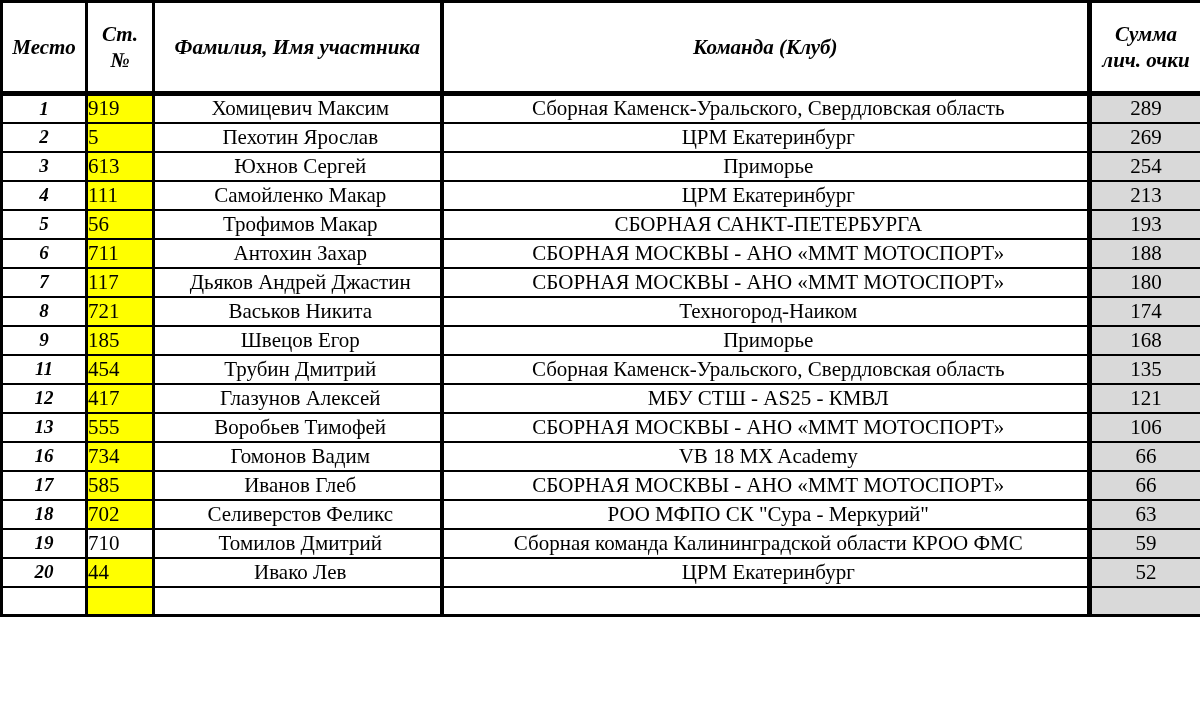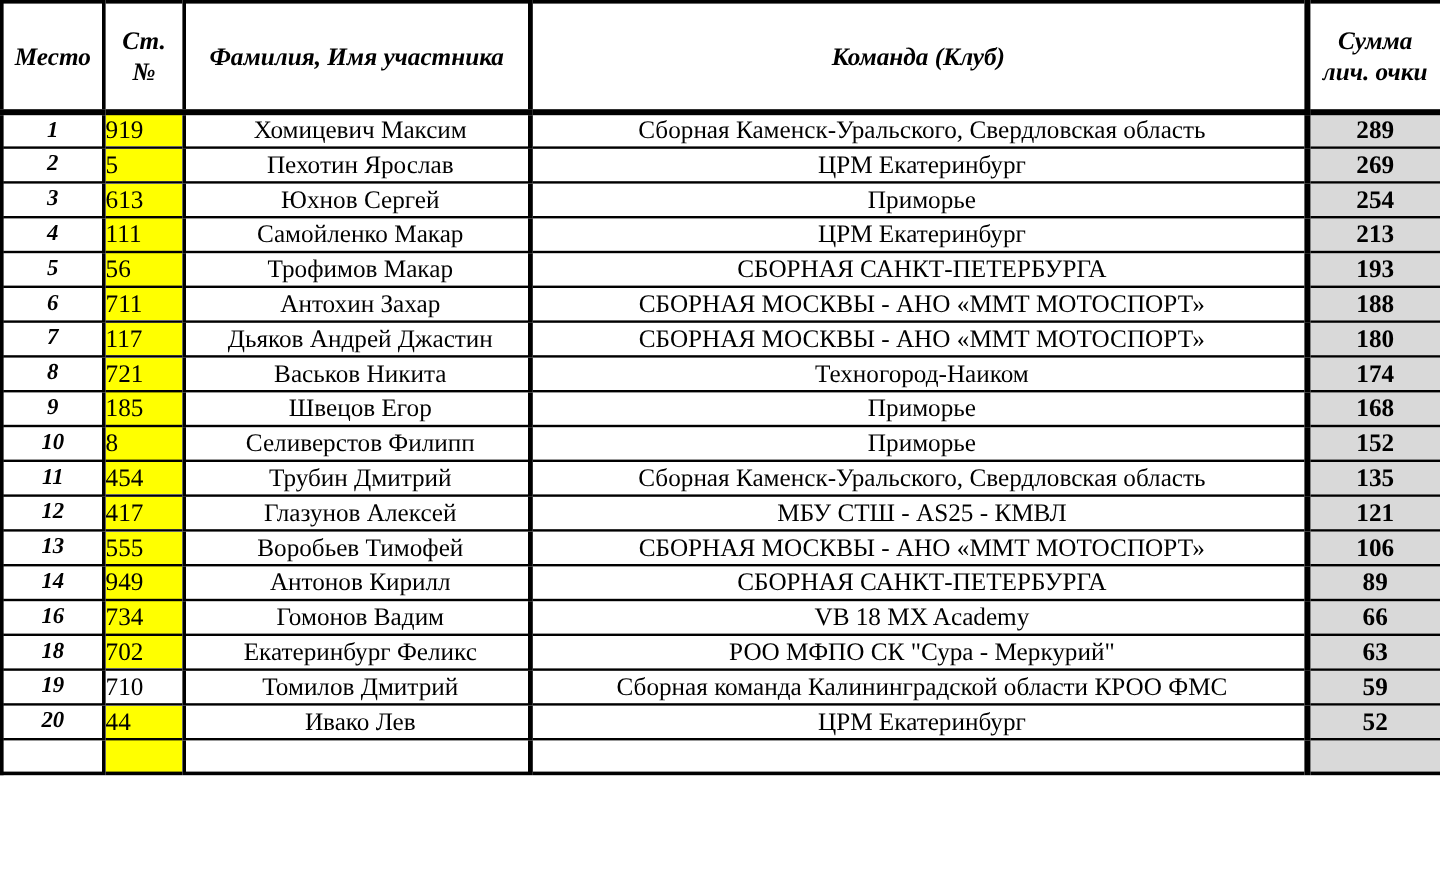--- a/index.html
+++ b/index.html
@@ -38,21 +38,21 @@
     font-weight:bold;font-style:italic;font-size:19px;text-align:center;
   }
   td.num{
     font-size:21px;text-align:left;background:#FFFF00;
   }
   td.num.no-hl{background:#fff;border-radius:14px;}
   td.name,td.team{
     font-size:21px;text-align:center;padding-left:6px;white-space:nowrap;
   }
   td.pts{
-    font-weight:bold;font-size:21px;text-align:center;background:#D9D9D9;
+    font-weight:normal;font-size:21px;text-align:center;background:#D9D9D9;
   }
 </style>
 </head>
 <body>
 
 <div class="page">
   <table class="results">
     <colgroup>
       <col class="c1">
         <col class="c2">
@@ -128,27 +128,20 @@
     <td class="pts">174</td>
   </tr>
         <tr>
     <td class="place b-place">9</td>
     <td class="num hl b-num">185</td>
     <td class="name b-name">Швецов Егор</td>
     <td class="team b-team">Приморье</td>
     <td class="pts">168</td>
   </tr>
         <tr>
-    <td class="place b-place">10</td>
-    <td class="num hl b-num">8</td>
-    <td class="name b-name">Селиверстов Филипп</td>
-    <td class="team b-team">Приморье</td>
-    <td class="pts">152</td>
-  </tr>
-        <tr>
     <td class="place b-place">11</td>
     <td class="num hl b-num">454</td>
     <td class="name b-name">Трубин Дмитрий</td>
     <td class="team b-team">Сборная Каменск-Уральского, Свердловская область</td>
     <td class="pts">135</td>
   </tr>
         <tr>
     <td class="place b-place">12</td>
     <td class="num hl b-num">417</td>
     <td class="name b-name">Глазунов Алексей</td>
@@ -156,37 +149,37 @@
     <td class="pts">121</td>
   </tr>
         <tr>
     <td class="place b-place">13</td>
     <td class="num hl b-num">555</td>
     <td class="name b-name">Воробьев Тимофей</td>
     <td class="team b-team">СБОРНАЯ МОСКВЫ - АНО «ММТ МОТОСПОРТ»</td>
     <td class="pts">106</td>
   </tr>
         <tr>
-    <td class="place b-place">14</td>
-    <td class="num hl b-num">949</td>
-    <td class="name b-name">Антонов Кирилл</td>
-    <td class="team b-team">СБОРНАЯ САНКТ-ПЕТЕРБУРГА</td>
-    <td class="pts">89</td>
-  </tr>
-        <tr>
     <td class="place b-place">16</td>
     <td class="num hl b-num">734</td>
     <td class="name b-name">Гомонов Вадим</td>
     <td class="team b-team">VB 18 MX Academy</td>
     <td class="pts">66</td>
   </tr>
         <tr>
+    <td class="place b-place">17</td>
+    <td class="num hl b-num">585</td>
+    <td class="name b-name">Иванов Глеб</td>
+    <td class="team b-team">СБОРНАЯ МОСКВЫ - АНО «ММТ МОТОСПОРТ»</td>
+    <td class="pts">66</td>
+  </tr>
+        <tr>
     <td class="place b-place">18</td>
     <td class="num hl b-num">702</td>
-    <td class="name b-name">Екатеринбург Феликс</td>
+    <td class="name b-name">Селиверстов Феликс</td>
     <td class="team b-team">РОО МФПО СК "Сура - Меркурий"</td>
     <td class="pts">63</td>
   </tr>
         <tr>
     <td class="place b-place">19</td>
     <td class="num hl b-num no-hl">710</td>
     <td class="name b-name">Томилов Дмитрий</td>
     <td class="team b-team">Сборная команда Калининградской области КРОО ФМС</td>
     <td class="pts">59</td>
   </tr>

